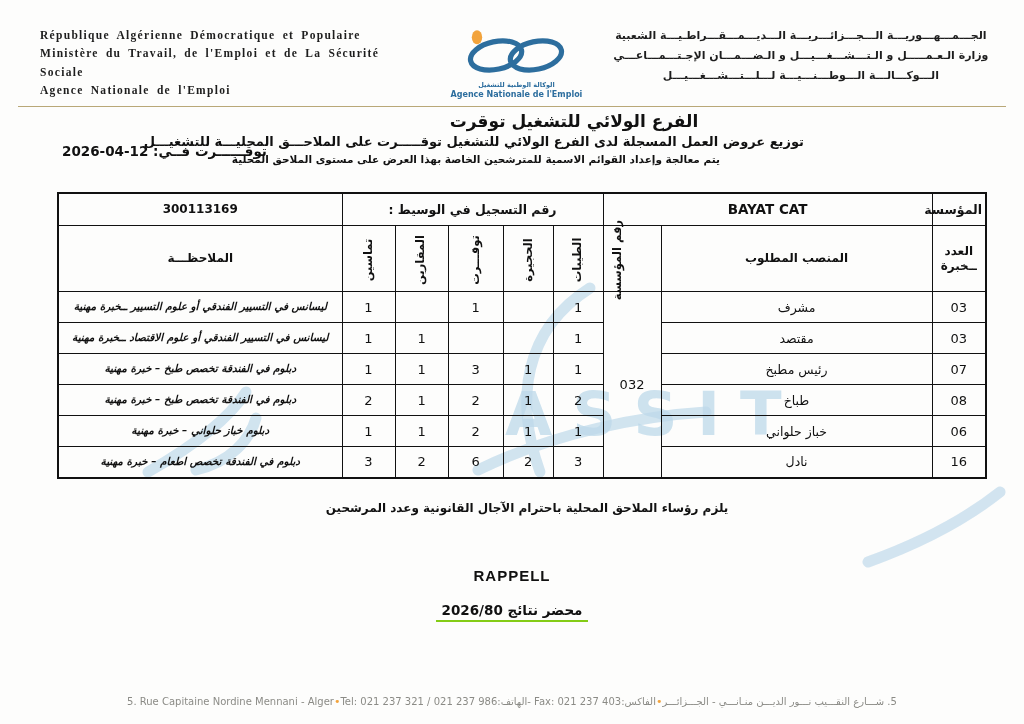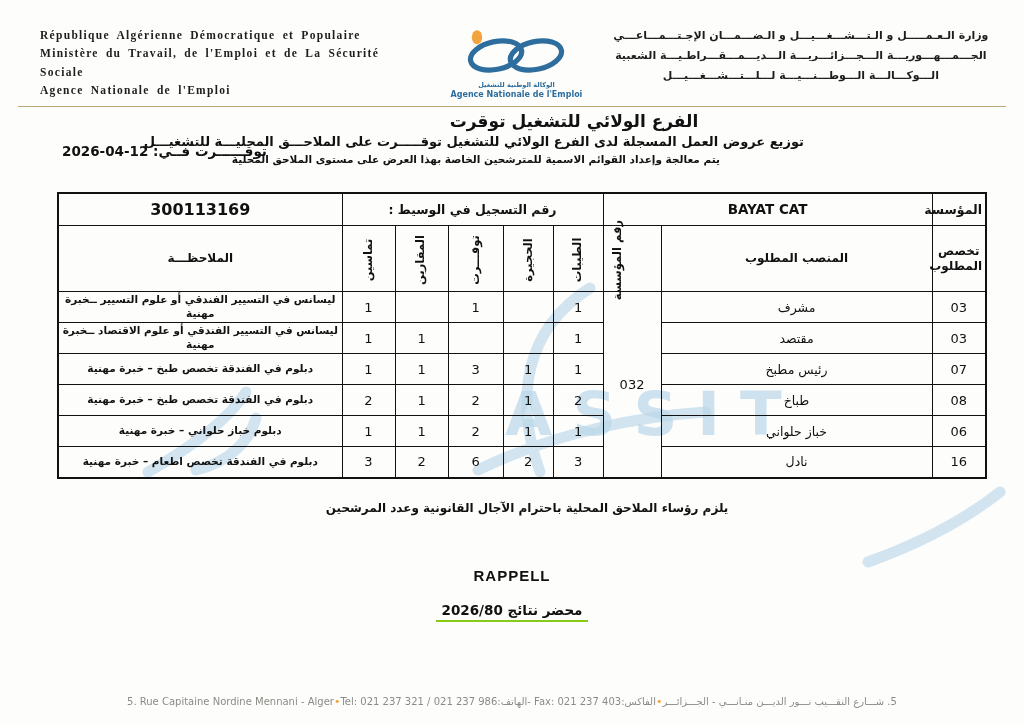--- a/index.html
+++ b/index.html
@@ -27,27 +27,27 @@
   .intro-l1{font-size:13px;font-weight:700;}
   .intro-l2{font-size:10.5px;font-weight:700;margin-top:4px;margin-left:4px;text-align:center;}
 
   
   table.main{border-collapse:collapse;table-layout:fixed;width:928px;margin:6px 0 0 57px;direction:rtl;border:2px solid #111;}
   table.main td{border:1.2px solid #111;padding:1px 3px;text-align:center;vertical-align:middle;background:transparent;}
   .trow{height:33px;}
   .hrow{height:66px;}
   .drow{height:31px;}
   .lbl{font-weight:700;font-size:12.5px;}
-  .bigval{font-weight:700;font-size:16px;font-family:"DejaVu Sans",sans-serif;direction:ltr;}
+  .bigval{font-weight:700;font-size:12px;font-family:"DejaVu Sans",sans-serif;direction:ltr;}
   .hcell{font-weight:700;font-size:12px;line-height:1.25;}
   .vtext{display:inline-block;transform:rotate(-90deg);white-space:nowrap;font-weight:700;font-size:11.5px;}
   .num{font-size:13px;direction:ltr;}
   .pos{font-size:12.5px;}
   .orgnum{font-size:13px;direction:ltr;}
-  .note{font-weight:700;font-size:10.5px;line-height:1.3;padding:1px 6px;}
+  .note{font-weight:700;font-size:10.5px;line-height:1.3;padding:1px 6px;font-style:italic;}
 
   .notice{margin-top:22px;text-align:center;font-weight:700;font-size:12px;direction:rtl;padding-left:30px;}
   .rappel{margin-top:52px;text-align:center;font-weight:700;font-size:15px;letter-spacing:1px;font-family:"Liberation Sans","DejaVu Sans",sans-serif;}
   .subject-wrap{margin-top:16px;text-align:center;direction:rtl;}
   .subject{display:inline-block;font-weight:700;font-size:13.5px;border-bottom:2px solid #84cc16;padding:0 6px 2px 6px;}
   .subject .sv{display:inline-block;direction:ltr;}
 
   .footer{position:absolute;left:0;bottom:16px;width:100%;display:flex;justify-content:center;align-items:center;font-size:10px;color:#8b8b86;white-space:nowrap;z-index:1;}
   .footer .b{color:#f2a33c;font-size:11px;}
   .footer .rtl{direction:rtl;unicode-bidi:isolate;}
@@ -83,22 +83,22 @@
           <ellipse cx="40" cy="13" rx="6" ry="8" fill="#f2a33c"></ellipse>
           <g fill="none" stroke="#2d6e9e" stroke-width="6">
             <ellipse cx="62" cy="34" rx="30" ry="16" transform="rotate(-12 62 34)"></ellipse>
             <ellipse cx="108" cy="34" rx="30" ry="16" transform="rotate(-12 108 34)"></ellipse>
           </g>
         </svg>
         <div class="logo-cap-ar">الوكالة الوطنية للتشغيل</div>
         <div class="logo-cap-fr">Agence Nationale de l'Emploi</div>
       </div>
       <div class="hdr-ar">
+        <div>الجـــمـــهـــوريـــة الـــجـــزائـــريـــة الـــديـــمـــقـــراطـيـــة الشعبية</div>
         <div>وزارة الـعـمـــــل و الـتـــشـــغـــيـــل و الـضـــمـــان الإجـتـــمـــاعـــي</div>
-        <div>الجـــمـــهـــوريـــة الـــجـــزائـــريـــة الـــديـــمـــقـــراطـيـــة الشعبية</div>
         <div>الـــوكـــالـــة الـــوطـــنـــيـــة لـــلـــتـــشـــغـــيـــل</div>
       </div>
     </div>
 
     <div class="rule"></div>
 
     <div class="doc-title">الفرع الولائي للتشغيل توقرت</div>
 
     <div class="intro-row">
       <div class="date-line">
@@ -124,21 +124,21 @@
           <col style="width:284px">
       </colgroup>
       <tbody>
         <tr class="trow">
           <td class="lbl">المؤسسة</td>
           <td colspan="2" class="lbl" style="font-size:13.5px;font-family:'DejaVu Sans',sans-serif;">BAYAT CAT</td>
           <td colspan="5" class="lbl">رقم التسجيل في الوسيط :</td>
           <td class="bigval">300113169</td>
         </tr>
         <tr class="hrow">
-          <td class="hcell">تخصص المطلوب</td>
+          <td class="hcell">العدد ــخبرة</td>
           <td class="hcell">المنصب المطلوب</td>
           <td><span class="vtext">رقم المؤسسة</span></td>
           <td><span class="vtext">الطيبات</span></td>
           <td><span class="vtext">الحجيرة</span></td>
           <td><span class="vtext">توقـــرت</span></td>
           <td><span class="vtext">المقارين</span></td>
           <td><span class="vtext">تماسين</span></td>
           <td class="hcell">الملاحظـــة</td>
         </tr>
 

